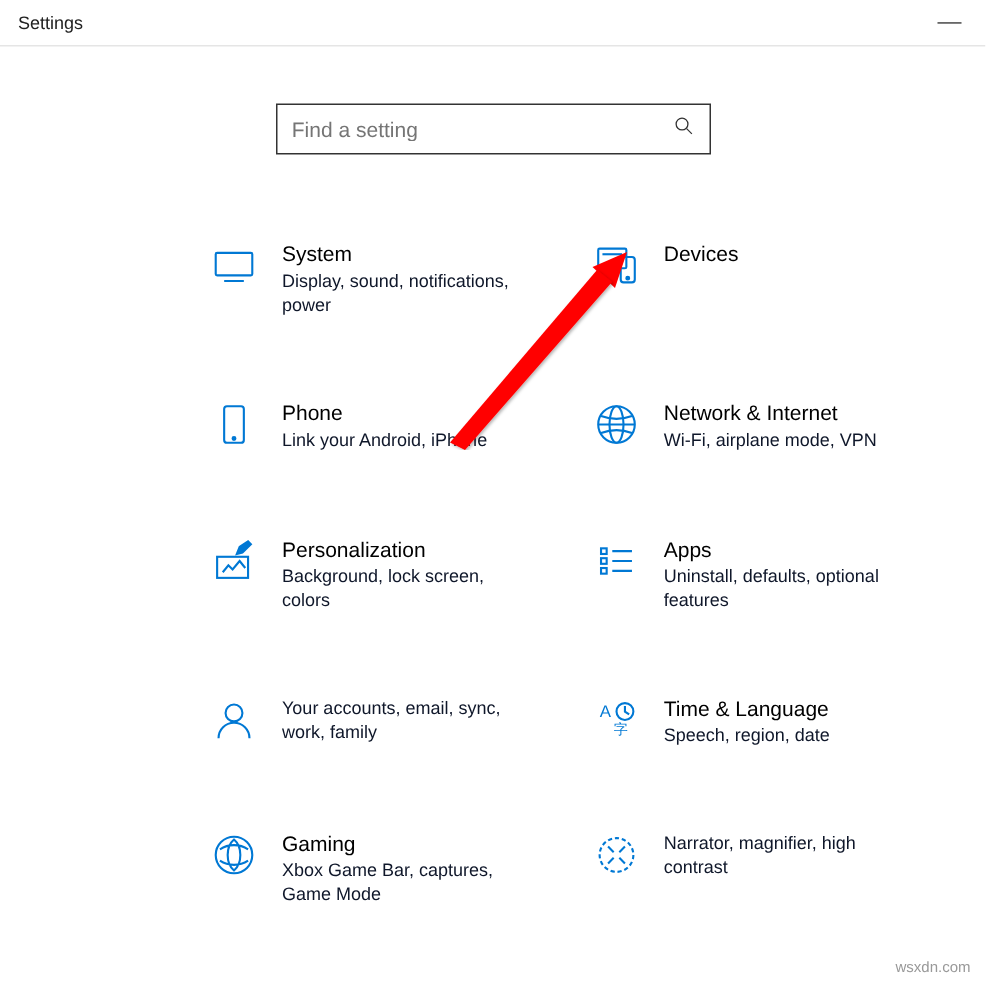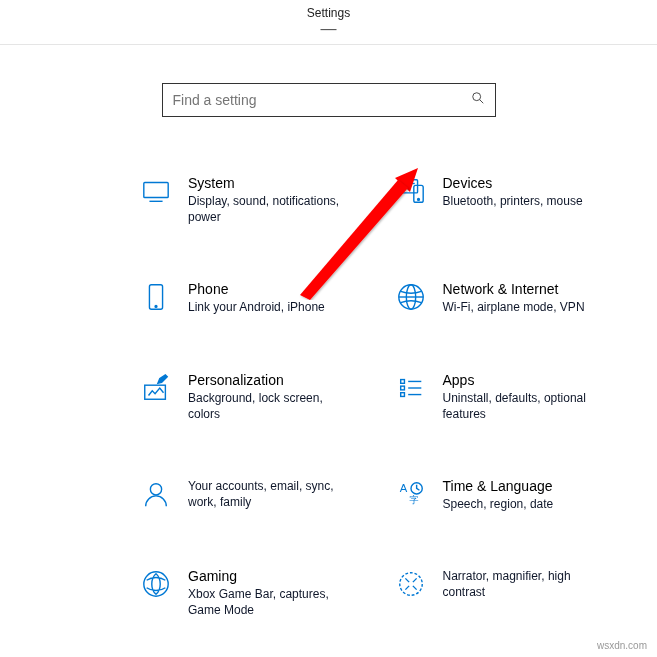--- a/index.html
+++ b/index.html
@@ -12,35 +12,34 @@
       position: relative;
     }
     .titlebar {
       display: flex;
       align-items: center;
       justify-content: space-between;
       padding: 6px 12px;
       border-bottom: 1px solid #e5e5e5;
       font-size: 12px;
       color: #222;
-      flex-direction: column;
     }
     .titlebar .minimize {
       font-size: 16px;
       color: #555;
       cursor: pointer;
       padding: 0 4px;
     }
     .search-wrap {
       display: flex;
       justify-content: center;
       margin-top: 38px;
     }
     .search {
-      width: 334px;
+      width: 290px;
       height: 34px;
       border: 1px solid #333;
       display: flex;
       align-items: center;
       padding: 0 10px;
       justify-content: space-between;
     }
     .search input {
       border: none;
       outline: none;
@@ -144,21 +143,20 @@
     <div class="icon-box">
       <svg viewBox="0 0 32 32" fill="none" stroke="#0078d4" stroke-width="1.5">
           <rect x="3" y="4" width="20" height="14" rx="1"></rect>
           <line x1="6" y1="8" x2="20" y2="8"></line>
           <rect x="19" y="10" width="10" height="18" rx="2"></rect>
           <circle cx="24" cy="25" r="1" fill="#0078d4"></circle>
         </svg>
     </div>
     <div class="text-box">
       <div class="cat-title">Devices</div>
-      <div class="cat-desc">Bluetooth, printers, mouse</div>
     </div>
   </div>
 
   <div class="category">
     <div class="icon-box">
       <svg viewBox="0 0 32 32" fill="none" stroke="#0078d4" stroke-width="1.5">
           <rect x="9" y="3" width="14" height="26" rx="2"></rect>
           <circle cx="16" cy="26" r="1" fill="#0078d4"></circle>
         </svg>
     </div>

